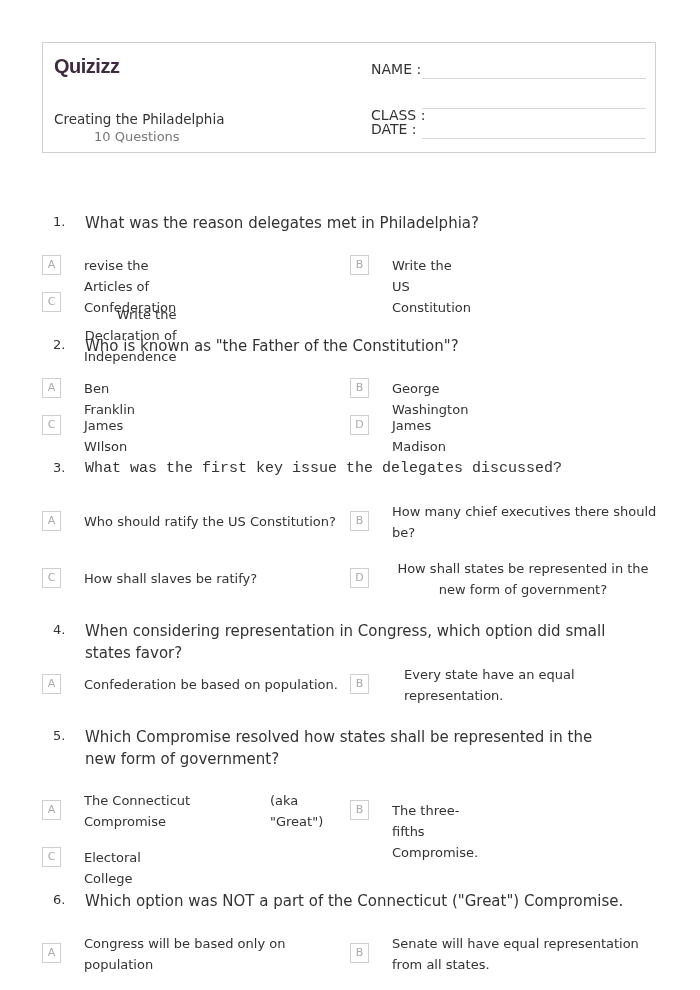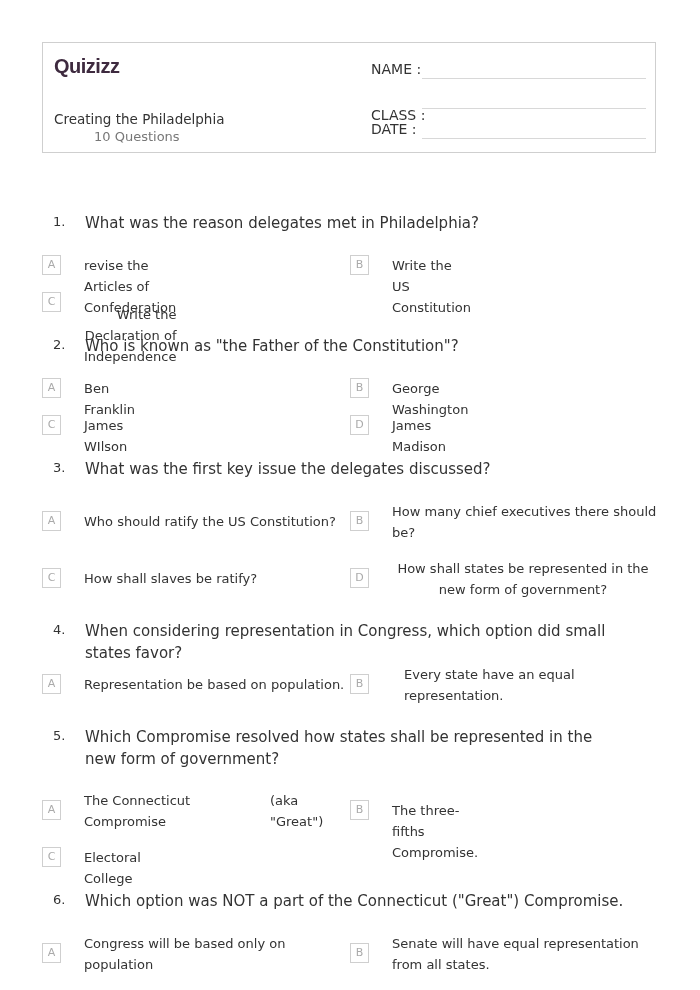--- a/index.html
+++ b/index.html
@@ -72,21 +72,21 @@
   <div class="opt-box">C</div>
   <div class="opt-text" style="top:0;">James WIlson</div>
 </div>
 <div class="opt" style="left:350px; top:415px;">
   <div class="opt-box">D</div>
   <div class="opt-text" style="top:0;">James Madison</div>
 </div>
 
 <div class="q" style="top:458px;">
   <div class="q-num" style="top:2px;">3.</div>
-  <div class="q-text" style="top:0;">What was the first key issue the delegates discussed?</div>
+  <div class="q-text" style="top:0;font-family:Liberation Mono, monospace;">What was the first key issue the delegates discussed?</div>
 </div>
 <div class="opt" style="left:42px; top:511px;">
   <div class="opt-box">A</div>
   <div class="opt-text" style="top:0; width:260px;">Who should ratify the US Constitution?</div>
 </div>
 <div class="opt" style="left:350px; top:511px;">
   <div class="opt-box">B</div>
   <div class="opt-text" style="top:-10px; width:268px;">How many chief executives there should be?</div>
 </div>
 <div class="opt" style="left:42px; top:568px;">
@@ -97,21 +97,21 @@
   <div class="opt-box">D</div>
   <div class="opt-text" style="top:-10px; width:262px;text-align:center;">How shall states be represented in the new form of government?</div>
 </div>
 
 <div class="q" style="top:620px;">
   <div class="q-num" style="top:2px;">4.</div>
   <div class="q-text" style="top:0;">When considering representation in Congress, which option did small states favor?</div>
 </div>
 <div class="opt" style="left:42px; top:674px;">
   <div class="opt-box">A</div>
-  <div class="opt-text" style="top:0; width:270px;">Representation be based on population.</div>
+  <div class="opt-text" style="top:0; width:270px;">Confederation be based on population.</div>
 </div>
 <div class="opt" style="left:350px; top:674px;">
   <div class="opt-box">B</div>
   <div class="opt-text" style="top:-10px; width:180px;margin-left:12px;">Every state have an equal representation.</div>
 </div>
 
 <div class="q" style="top:726px;">
   <div class="q-num" style="top:2px;">5.</div>
   <div class="q-text" style="top:0; width:540px;">Which Compromise resolved how states shall be represented in the new form of government?</div>
 </div>

